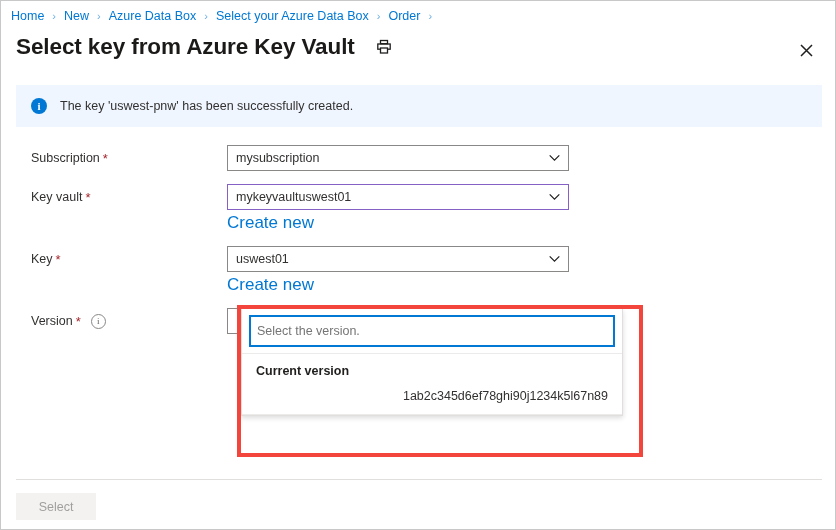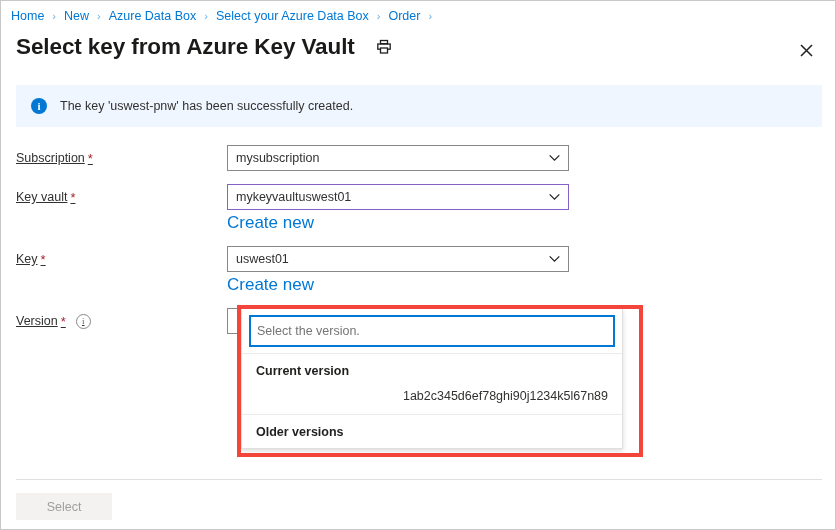--- a/index.html
+++ b/index.html
@@ -126,28 +126,27 @@
   }
   .field-row {
     position: relative;
     display: flex;
     align-items: flex-start;
     margin-bottom: 13px;
   }
   .field-label {
     width: 226px;
     flex: none;
-    padding-left: 15px;
+    padding-left: 30px;
     box-sizing: border-box;
     font-size: 12.5px;
     color: #323130;
     line-height: 26px;
     display: flex;
     align-items: center;
-    text-decoration: underline;
   }
   .req-star {
     color: #a4262c;
     margin-left: 3px;
     font-size: 13px;
     line-height: 1;
   }
   .info-circle {
     display: inline-flex;
     align-items: center;
@@ -269,21 +268,21 @@
     left: 15px;
     top: 478px;
     width: 806px;
     height: 1px;
     background: #e1dfdd;
   }
   .select-button {
     position: absolute;
     left: 15px;
     top: 492px;
-    width: 96px;
+    width: 80px;
     height: 27px;
     background: #f3f2f1;
     color: #a19f9d;
     border: none;
     font-family: "Liberation Sans", sans-serif;
     font-size: 12.5px;
     display: flex;
     align-items: center;
     justify-content: center;
     cursor: default;
@@ -406,21 +405,20 @@
 
   <div class="dropdown-wrap">
     <div class="dropdown-panel">
       <div class="dd-search">
         <input class="dd-search-input" type="text" placeholder="Select the version." style="">
       </div>
       <div class="dd-divider"></div>
       <div class="dd-group-header">Current version</div>
       <div class="dd-option">1ab2c345d6ef78ghi90j1234k5l67n89</div>
       <div class="dd-divider"></div>
-      <div class="dd-group-header">Older versions</div>
     </div>
     <div class="redbox"></div>
   </div>
 
   <div class="footer-divider"></div>
   <div class="select-button">Select</div>
 
 </div>
 
 </body></html>

